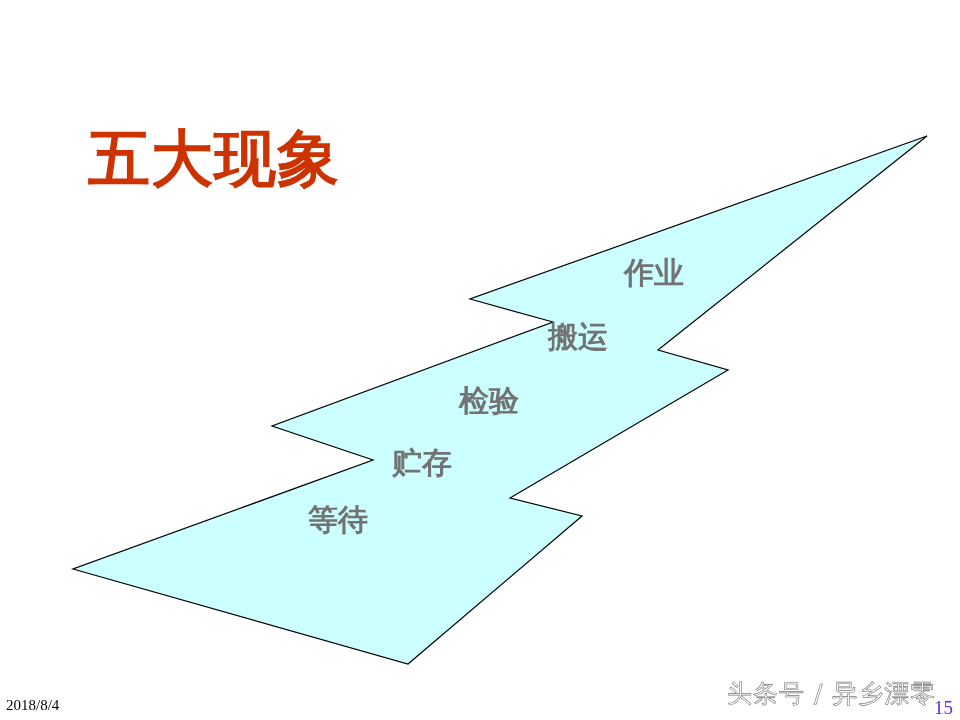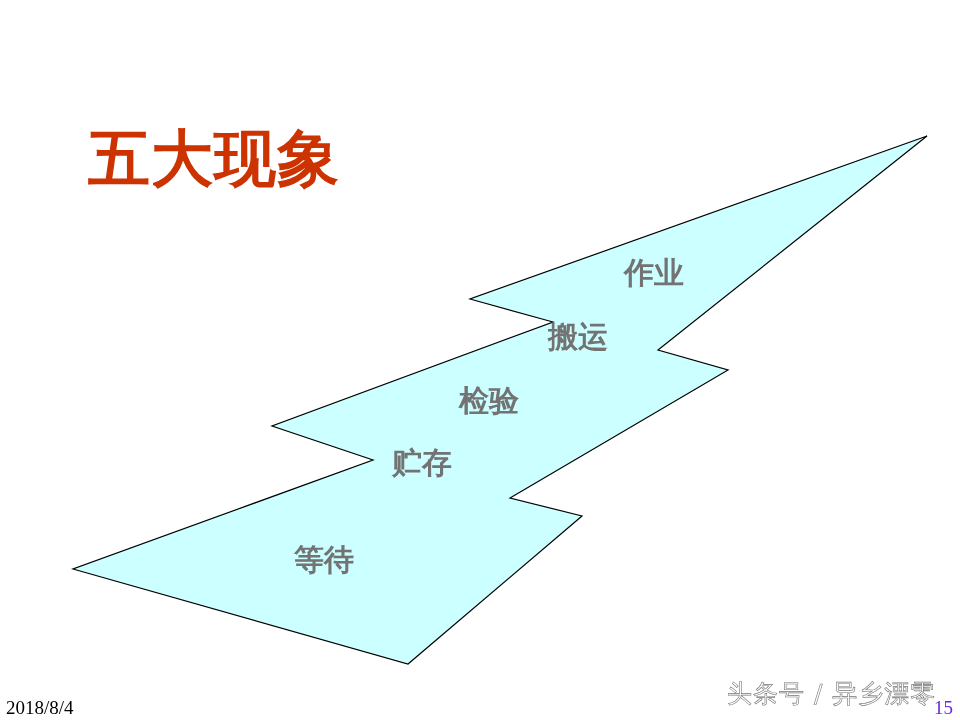--- a/index.html
+++ b/index.html
@@ -3,36 +3,36 @@
 <meta charset="utf-8">
 <style>
   html, body { margin:0; padding:0; }
   body { width:960px; height:720px; background:#ffffff; position:relative; overflow:hidden;
          font-family:"DejaVu Sans", sans-serif; }
   .title { position:absolute; left:88px; top:128px; font-size:62px; font-weight:bold;
            color:#cc3300; letter-spacing:1px; line-height:1; }
   svg.shape { position:absolute; left:0; top:0; }
   .step { position:absolute; font-size:30px; font-weight:bold; color:#737373; line-height:1; }
   .footer-date { position:absolute; left:6px; top:697px; font-family:"Liberation Serif", serif;
-                 font-size:19px; color:#000; }
+                 font-size:15px; color:#000; }
   .footer-page { position:absolute; left:934px; top:697px; font-family:"Liberation Serif", serif;
                  font-size:19px; color:#6d28d9; }
   .watermark { position:absolute; left:727px; top:677px; font-size:25px; color:#fff;
                -webkit-text-stroke:0.6px #777; letter-spacing:1px; }
 </style>
 </head>
 <body>
 
 <div class="title">五大现象</div>
 
 <svg class="shape" width="960" height="720">
   <polygon points="927,136 658,350 728,370 510,498 582,516 408,664 73,569 373,460 272,426 553,322 470,299" fill="#ccffff" stroke="#000" stroke-width="1.2" stroke-linejoin="miter"></polygon>
 </svg>
 
 <div class="step" style="left:624px;top:258px;">作业</div>
 <div class="step" style="left:548px;top:322px;text-align:right;">搬运</div>
 <div class="step" style="left:459px;top:386px;">检验</div>
 <div class="step" style="left:392px;top:448px;">贮存</div>
-<div class="step" style="left:294px;top:505px;margin-top:40px;">等待</div>
+<div class="step" style="left:308px;top:505px;">等待</div>
 
 <div class="footer-date">2018/8/4</div>
 <div class="watermark">头条号 / 异乡漂零</div>
 <div class="footer-page">15</div>
 
 </body></html>

